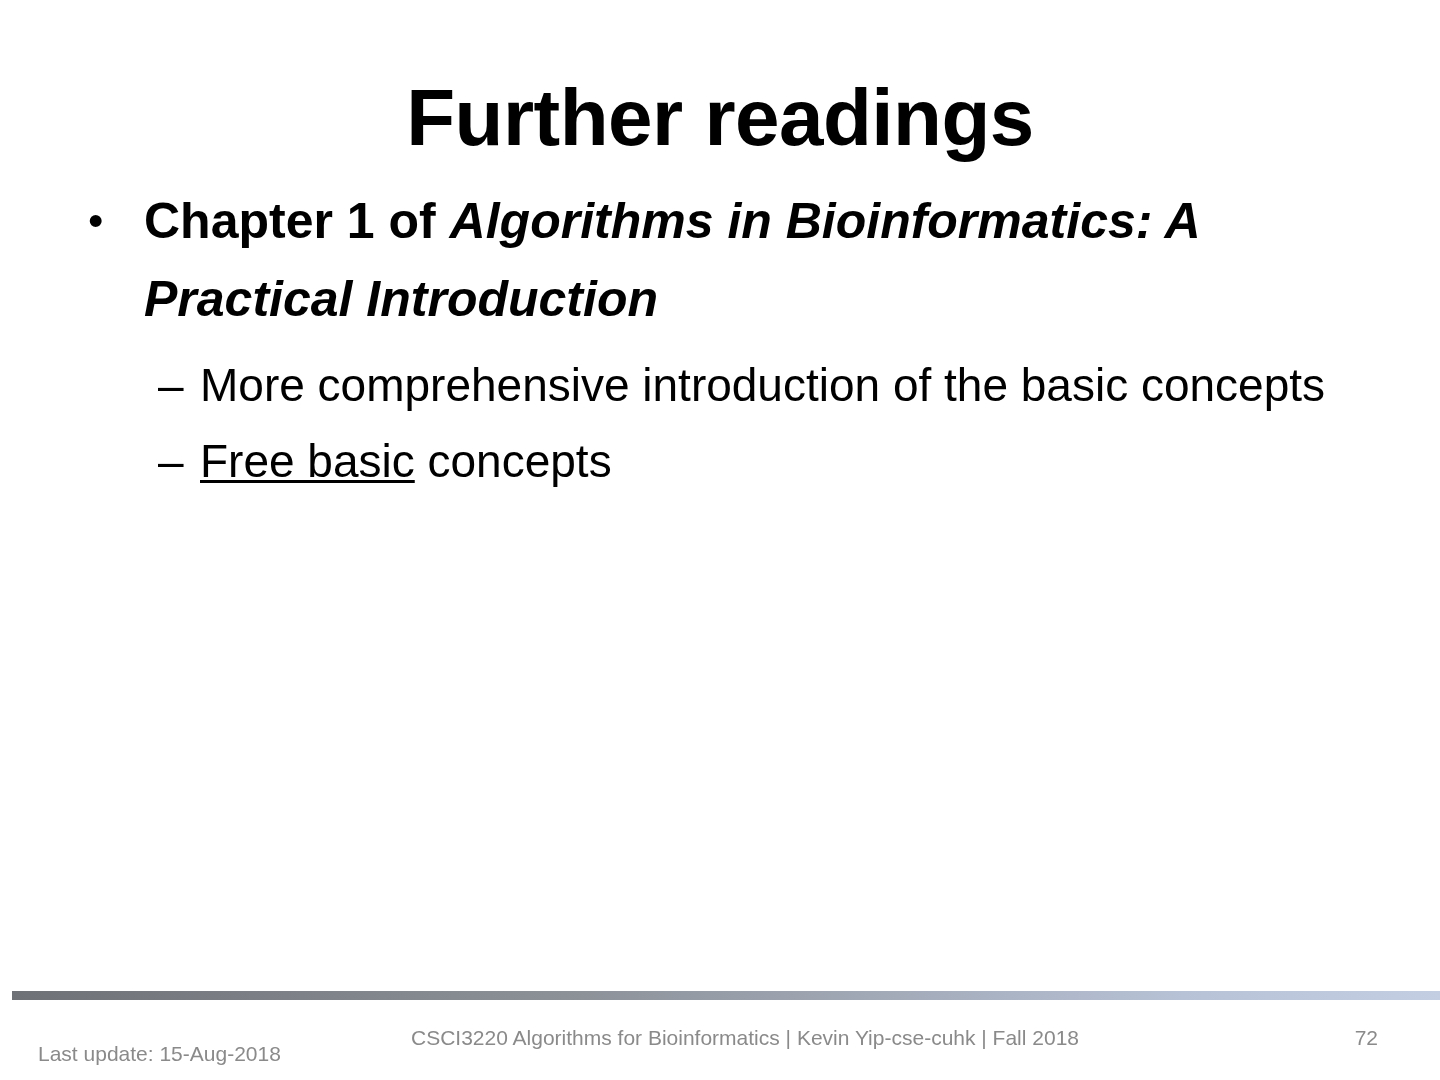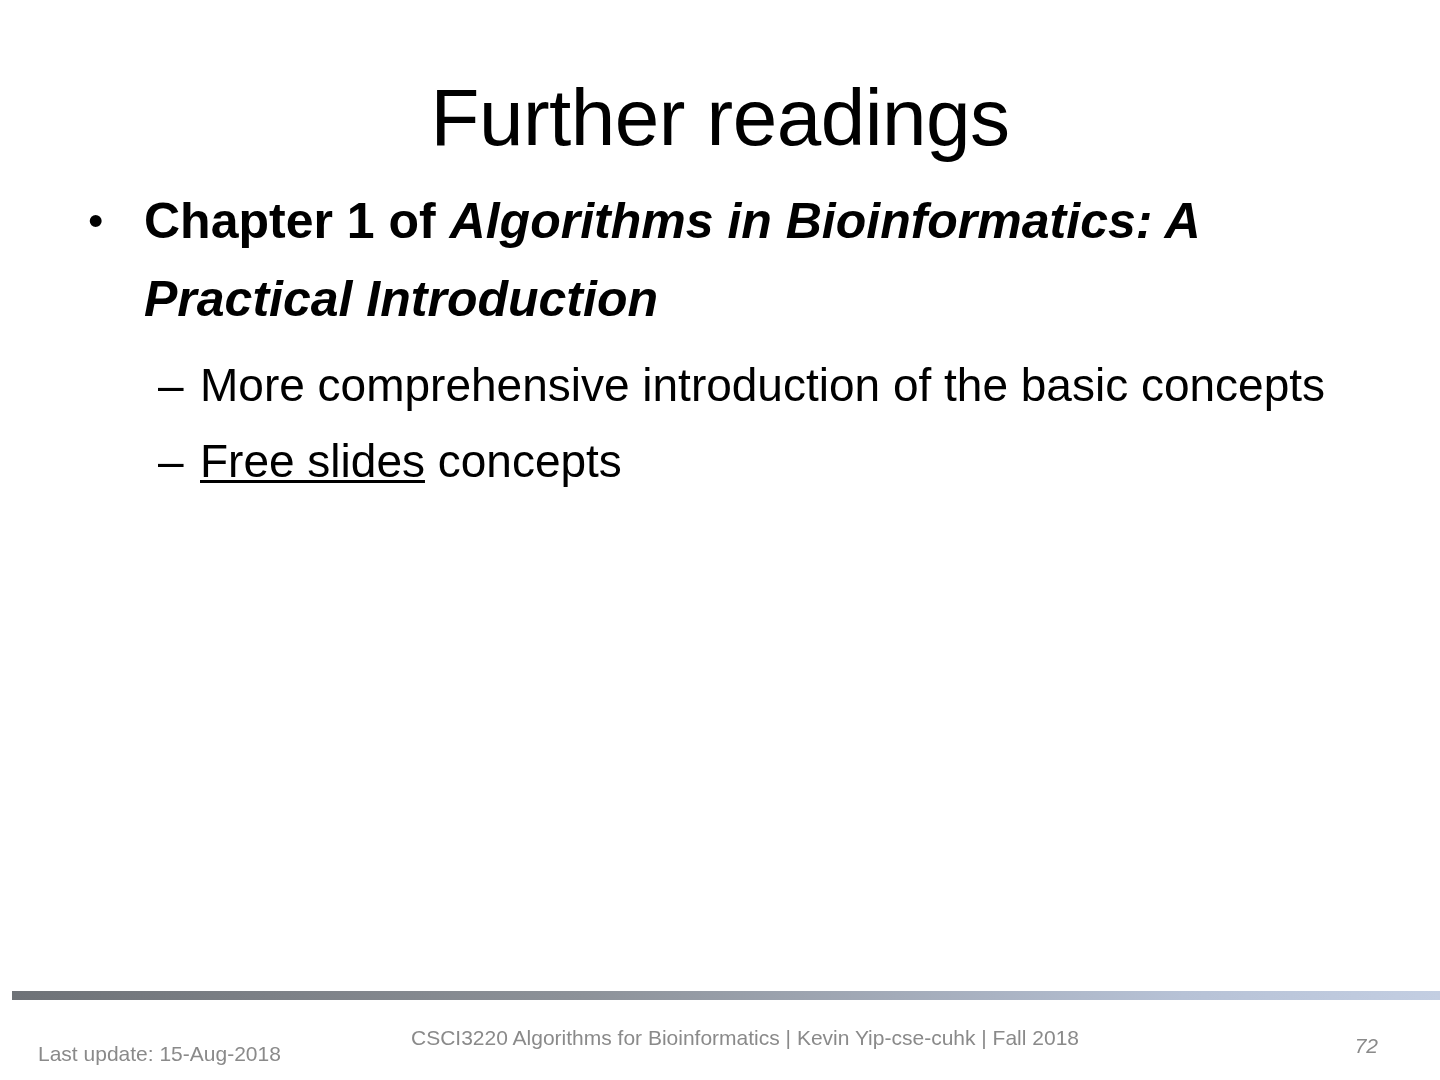--- a/index.html
+++ b/index.html
@@ -24,21 +24,21 @@
   }
 
   
   .slide-title {
     position: absolute;
     top: 22px;
     left: 0;
     width: 1440px;
     text-align: center;
     font-size: 80px;
-    font-weight: 400;
+    font-weight: 700;
     line-height: 1.05;
     letter-spacing: -0.5px;
     color: #000000;
     white-space: nowrap;
   }
 
   
   .body-area {
     position: absolute;
     top: 182px;
@@ -125,23 +125,22 @@
     left: 0;
     top: 0;
     width: 1440px;
     text-align: center;
     white-space: nowrap;
     padding-left: 25px;
   }
   .footer-right {
     position: absolute;
     right: 62px;
-    top: 8px;
+    top: 0;
     white-space: nowrap;
-    font-style: italic;
   }
 </style>
 </head>
 <body>
 
 <div class="slide">
 
   <h1 class="slide-title">Further readings</h1>
 
   <div class="body-area">
@@ -153,21 +152,21 @@
 
     <div class="sub-list">
 
       <div class="bullet-l2">
         <span class="marker">–</span>
         <span>More comprehensive introduction of the basic concepts</span>
       </div>
 
       <div class="bullet-l2">
         <span class="marker">–</span>
-        <span><span class="link-underline">Free slides</span><span> concepts</span></span>
+        <span><span class="link-underline">Free basic</span><span> concepts</span></span>
       </div>
 
     </div>
   </div>
 
   <div class="footer-rule"></div>
 
   <div class="footer">
     <span class="footer-left">Last update: 15-Aug-2018</span>
     <span class="footer-center">CSCI3220 Algorithms for Bioinformatics |  Kevin Yip-cse-cuhk | Fall 2018</span>

